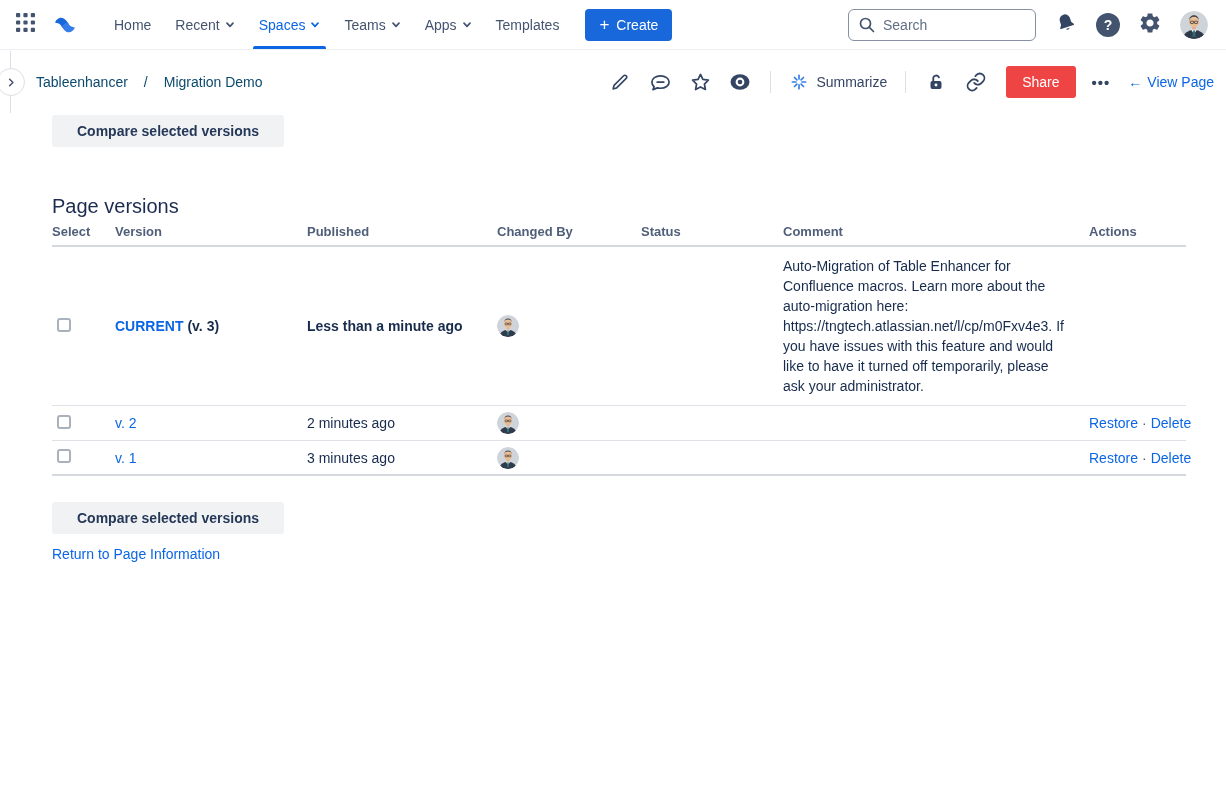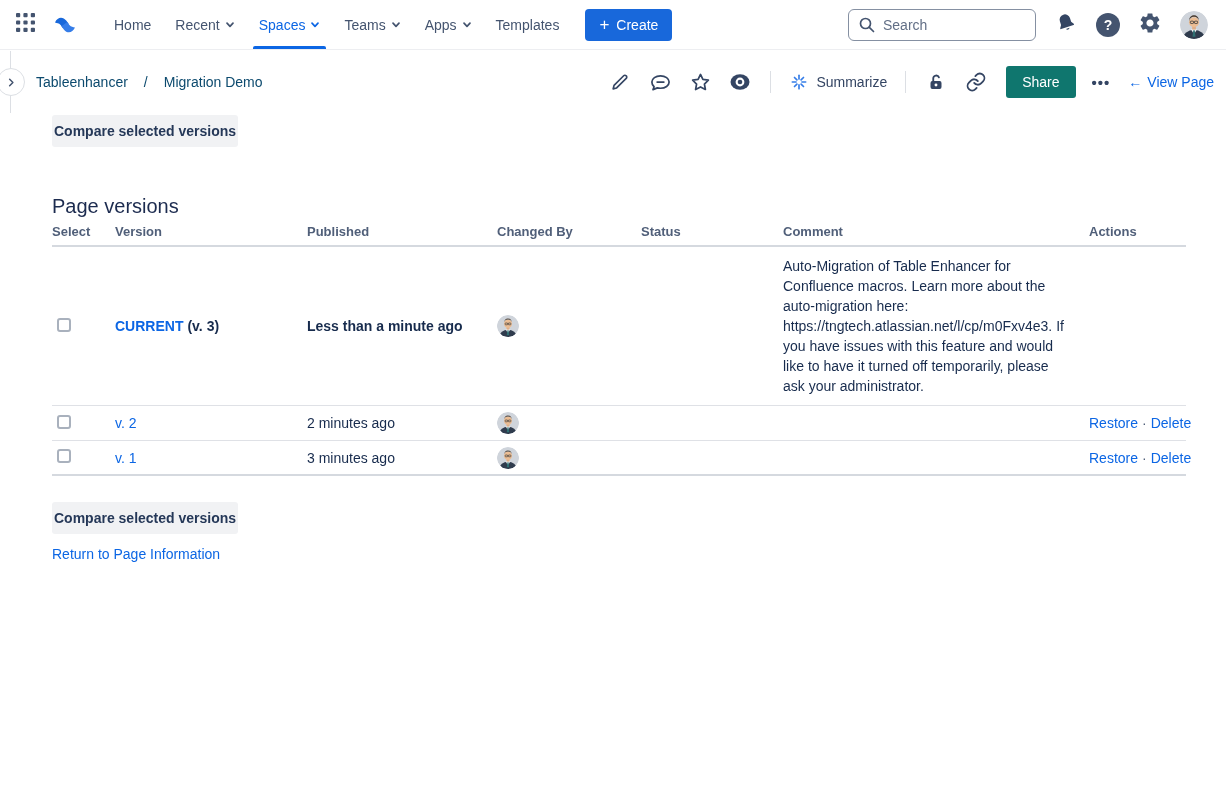--- a/index.html
+++ b/index.html
@@ -48,36 +48,36 @@
     border:1px solid #DCDFE4; border-radius:50%; background:#fff; display:flex;
     align-items:center; justify-content:center; cursor:pointer; }
   .crumbs { display:flex; align-items:center; gap:16px; font-size:14px; color:#0c4a6e; }
   .crumb-link { cursor:pointer; }
   .page-toolbar { margin-left:auto; display:flex; align-items:center; gap:8px; }
   .tool-icon { width:32px; height:30px; display:flex; align-items:center;
     justify-content:center; cursor:pointer; }
   .tb-divider { width:1px; height:22px; background:#DCDFE4; margin:0 6px; }
   .summarize { display:flex; align-items:center; gap:7px; font-size:14px;
     font-weight:500; color:#344563; cursor:pointer; padding:0 4px; }
-  .share-btn { height:32px; background:#0f766e; color:#fff; border:none;
+  .share-btn { height:32px; background:#ef4444; color:#fff; border:none;
     border-radius:3px; font-size:14px; font-weight:500; padding:0 16px;
     cursor:pointer; margin-left:6px; font-family:"Liberation Sans", sans-serif; }
   .more-dots { font-size:15px; letter-spacing:1px; color:#344563; font-weight:700;
     padding:0 8px; cursor:pointer; }
   .view-page { color:#0C66E4; font-size:14px; display:flex; align-items:center;
     gap:5px; cursor:pointer; margin-left:2px; }
 
   
   .content { padding-left:52px; }
   .page-title { margin:30px 0 0 187px; font-size:24px; font-weight:500;
     color:#1C2B4F; letter-spacing:.2px; }
   .compare-hint { margin:108px 0 0 9px; font-size:13px; color:#172B4D; }
   .gray-btn { margin-top:11px; height:32px; background:#F1F2F4; border:none;
     border-radius:3px; font-size:14px; font-weight:700; color:#253858;
-    padding:0 2px; cursor:pointer; display:block;
+    padding:0 25px; cursor:pointer; display:block;
     font-family:"Liberation Sans", sans-serif; }
   .section-title { margin-top:48px; font-size:20px; font-weight:500; color:#1C2B4F; }
 
   .history-table { width:1134px; font-size:14px; }
   .t-row { display:grid; grid-template-columns:63px 192px 190px 144px 142px 306px 97px;
     align-items:center; }
   .t-head { height:29px; border-bottom:2px solid #D5D9DF; font-size:13px;
     font-weight:700; color:#505F79; }
   .row-1 { min-height:152px; border-bottom:1px solid #DFE1E6; }
   .row-s { min-height:35px; border-bottom:1px solid #DFE1E6; }

